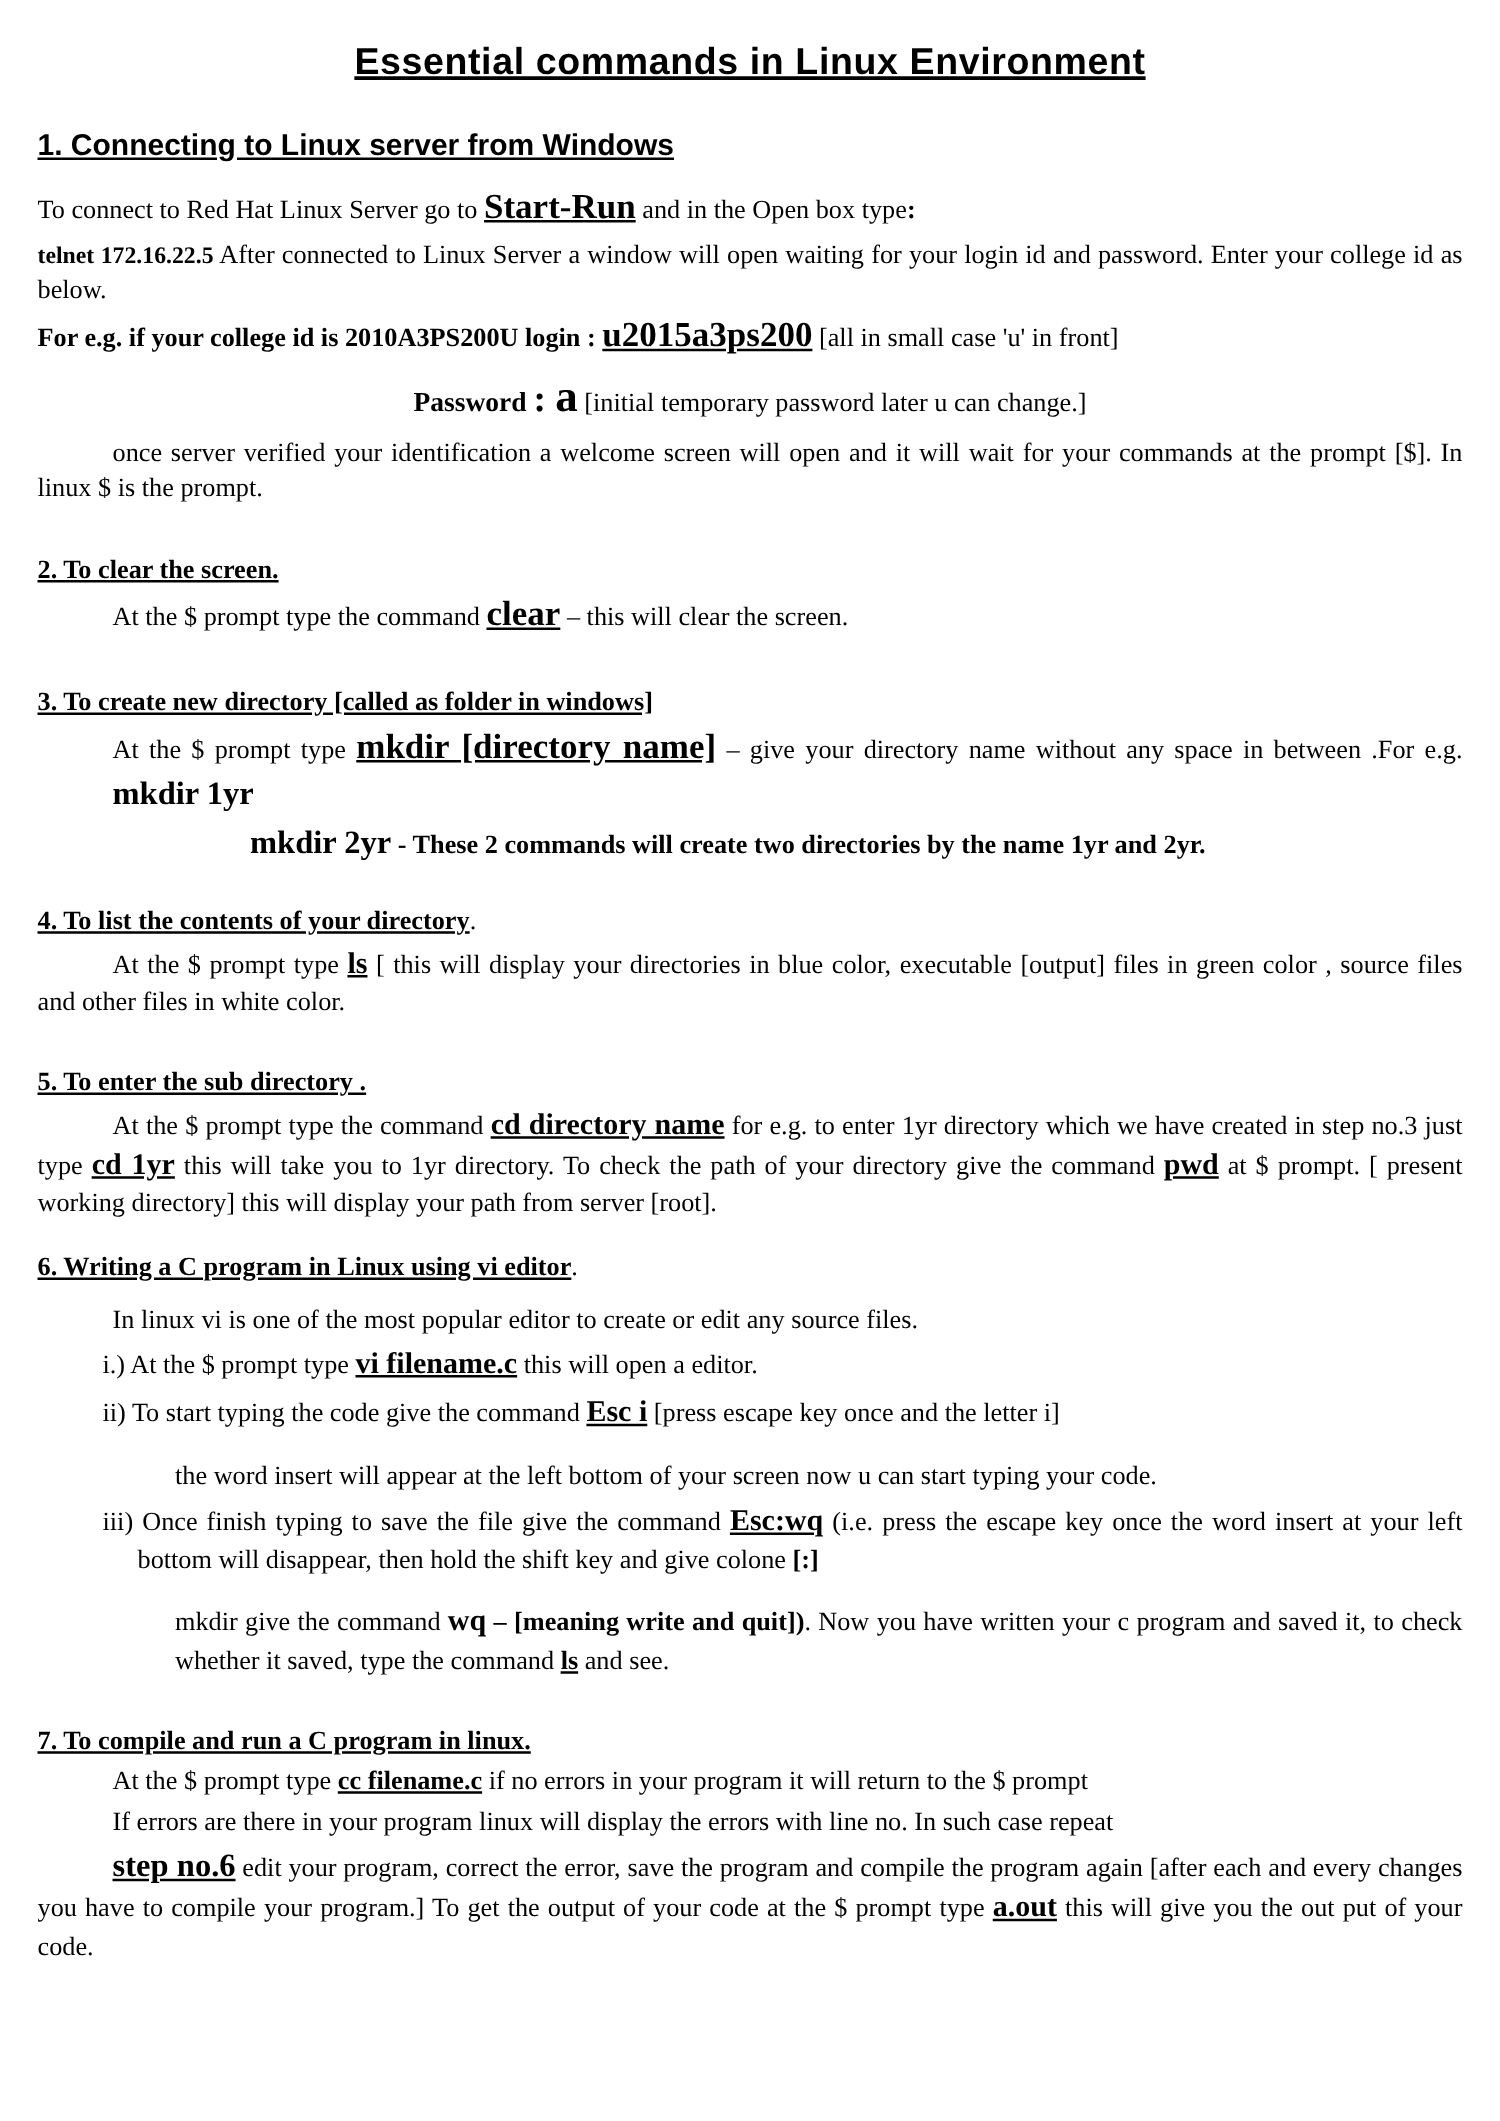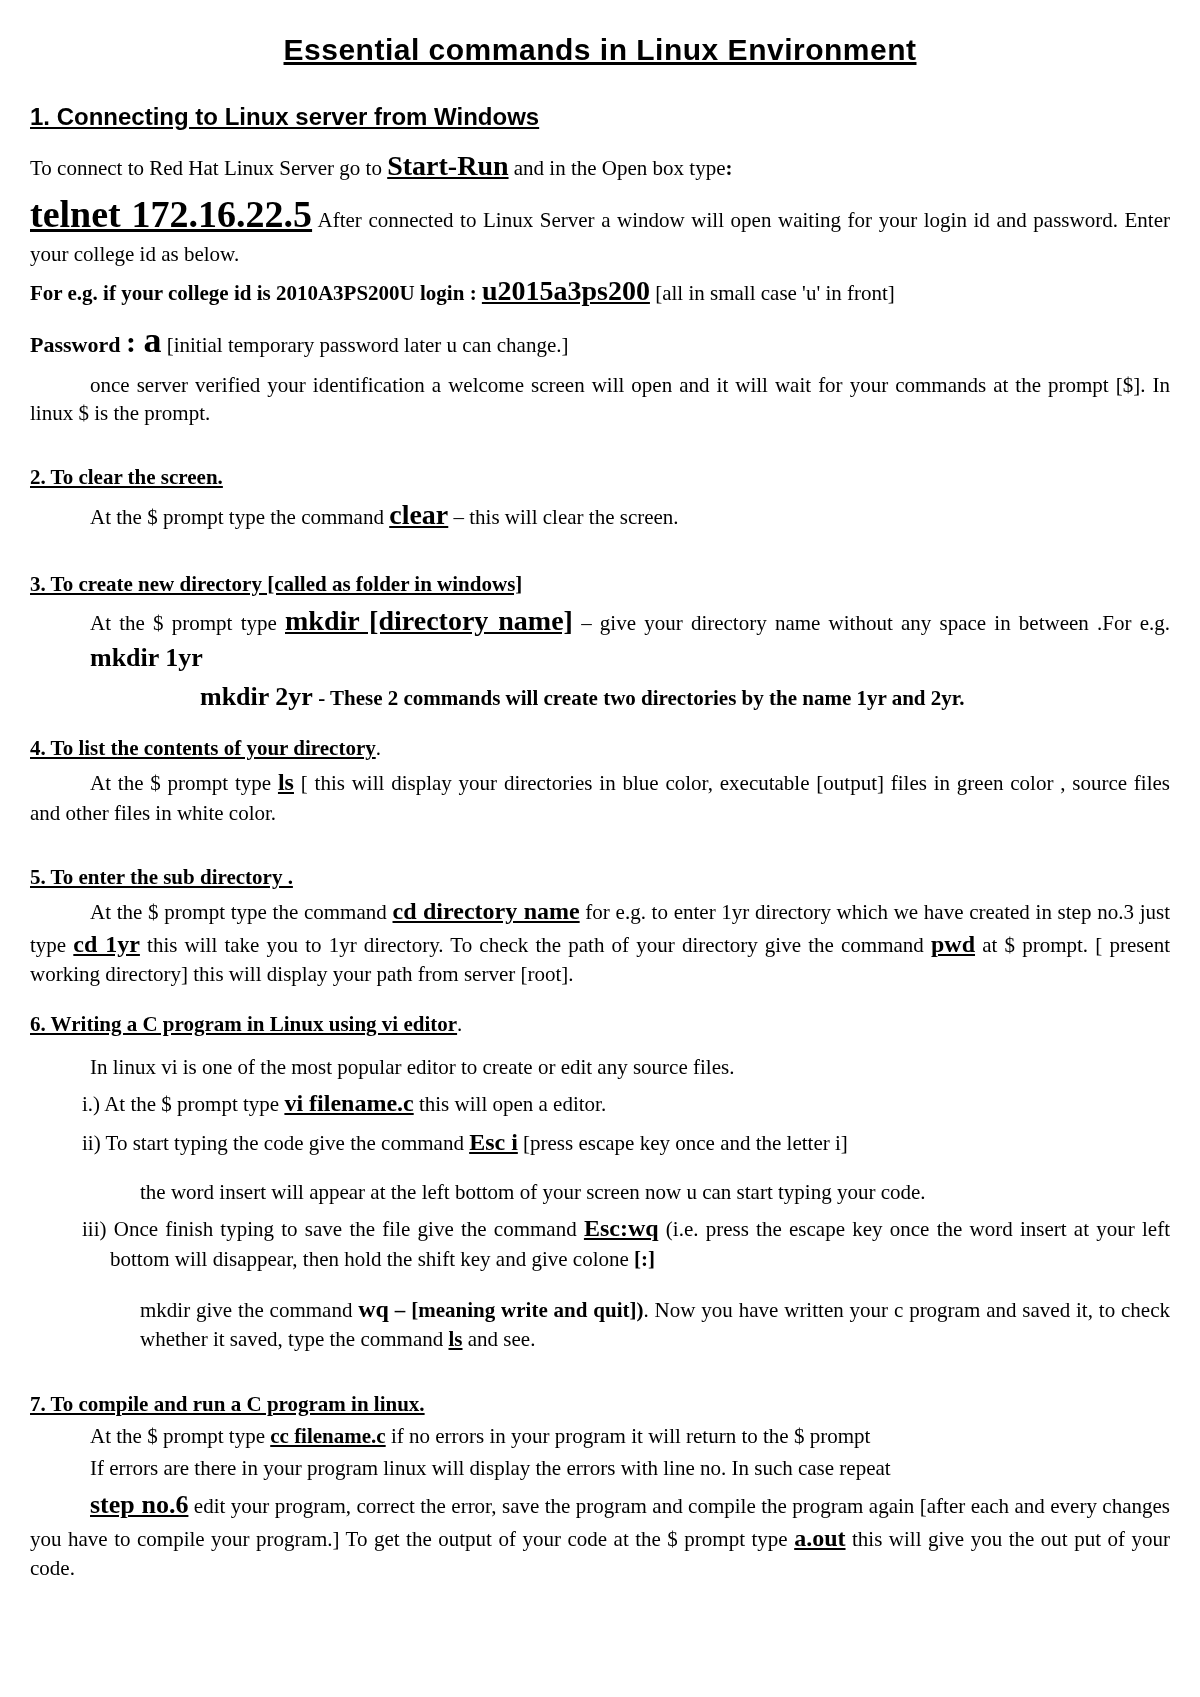--- a/index.html
+++ b/index.html
@@ -33,28 +33,28 @@
     font-weight: bold;
     text-decoration: underline;
     font-size: 21px;
     margin-top: 36px;
     margin-bottom: 4px;
   }
   .para { margin: 4px 0; text-align: justify; }
   .indent { padding-left: 60px; }
   .indent2 { padding-left: 170px; }
   .cmd-big { font-weight: bold; font-size: 28px; text-decoration: underline; }
-  .cmd-xl  { font-weight: bold; font-size: 38px; text-decoration: underline; }
+  .cmd-xl  { font-weight: bold; font-size: 19px; }
   .cmd-med { font-weight: bold; font-size: 24px; text-decoration: underline; }
   .cmd-sm  { font-weight: bold; text-decoration: underline; }
   .bold { font-weight: bold; }
   .huge-a { font-weight: bold; font-size: 36px; }
   .pwd-label { font-weight: bold; font-size: 22px; }
   .colon-big { font-weight: bold; font-size: 30px; }
-  .center-block { margin: 6px 0; }
+  .center-block { text-align: center; margin: 6px 0; }
   .sect-num { font-weight: bold; text-decoration: underline; }
   .list-item { padding-left: 80px; text-indent: -28px; margin: 6px 0; text-align: justify; }
   .list-sub  { padding-left: 110px; margin: 20px 0 6px 0; text-align: justify; }
   .nowrap { white-space: nowrap; }
 </style>
 </head>
 <body>
 
 <div class="title">Essential commands in  Linux Environment</div>
 
@@ -86,21 +86,21 @@
 </div>
 
 <div class="h2">3. To create new directory [called as folder in windows]</div>
 <div class="para" style="padding-left:60px;text-indent:0;">
   <span>At the $ prompt type </span><span class="cmd-big nowrap">mkdir [directory name]</span><span> – give your directory name without any space in between .For e.g. </span><span class="bold nowrap" style="font-size:26px;">mkdir 1yr</span>
 </div>
 <div class="para indent2">
   <span class="bold nowrap" style="font-size:26px;">mkdir 2yr</span><span class="bold">  -  These 2 commands will create two directories by the name 1yr and 2yr.</span>
 </div>
 
-<div style="margin-top:20px;">
+<div style="margin-top:31px;">
   <span class="sect-num">4. To list the contents of your directory</span><span>.</span>
 </div>
 <div class="para">
   <span style="display:inline-block;width:60px;"></span><span>At the $ prompt type </span><span class="cmd-med">ls</span><span> [ this will display your directories in blue color, executable [output] files in green color , source files and other files in white color.</span>
 </div>
 
 <div class="h2">5. To enter the sub directory .</div>
 <div class="para">
   <span style="display:inline-block;width:60px;"></span><span>At the $ prompt type the command </span><span class="cmd-med nowrap">cd directory name</span><span> for e.g. to enter 1yr directory which we have created in step no.3 just type </span><span class="cmd-med nowrap">cd 1yr</span><span> this will take you to 1yr directory. To check the path of your directory give the command </span><span class="cmd-med">pwd</span><span> at $ prompt. [ present working directory] this will display your path from server [root].</span>
 </div>

